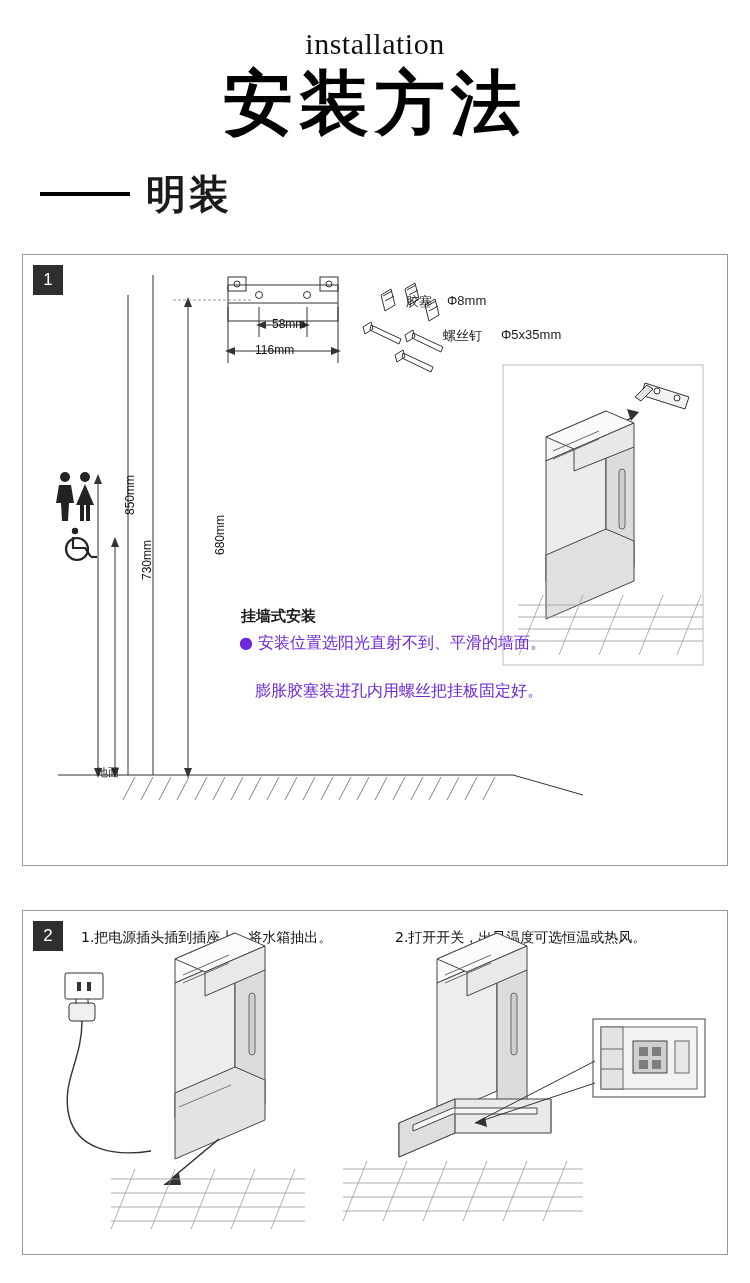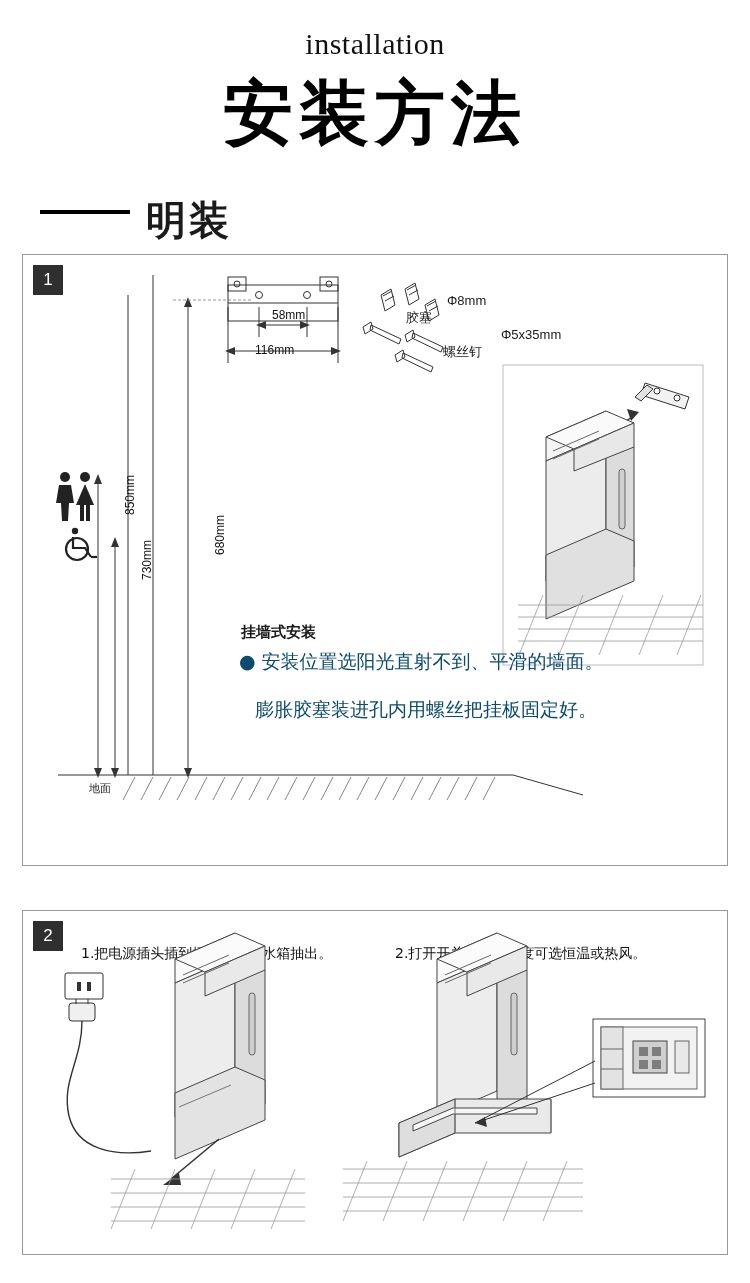--- a/index.html
+++ b/index.html
@@ -75,21 +75,20 @@
     color: #fff;
     font-size: 17px;
     display: flex;
     align-items: center;
     justify-content: center;
     font-family: "Liberation Sans", sans-serif;
   }
 
   .cn-text {
     font-family: "DejaVu Sans", "Liberation Sans", sans-serif;
-    margin-top: 16px;
   }
 
   
   .lbl {
     position: absolute;
     font-size: 12px;
     color: #111;
     white-space: nowrap;
   }
   .lbl-v {
@@ -101,23 +100,23 @@
     transform: rotate(-90deg);
   }
   .note-title {
     position: absolute;
     font-size: 15px;
     font-weight: bold;
     white-space: nowrap;
   }
   .note-line {
     position: absolute;
-    font-size: 19px;
-    white-space: nowrap;
-    color: #0c4a6e;
+    font-size: 16px;
+    white-space: nowrap;
+    color: #6d28d9;
   }
   .part-label {
     position: absolute;
     font-size: 13px;
     white-space: nowrap;
   }
   .ground-label {
     position: absolute;
     font-size: 11px;
   }
@@ -294,37 +293,37 @@
       <rect x="63" y="249" width="4" height="17"></rect>
     </g>
     <g fill="none" stroke="#222" stroke-width="2.2">
       <circle cx="52" cy="276" r="3.2" fill="#222" stroke="none"></circle>
       <circle cx="54" cy="294" r="11"></circle>
       <path d="M50 282 l0 11 l12 0 l6 9"></path>
       <path d="M68 302 l6 0"></path>
     </g>
   </svg>
 
-  <div class="lbl" style="left:249px; top:53px;">58mm</div>
+  <div class="lbl" style="left:249px; top:62px;">58mm</div>
   <div class="lbl" style="left:232px; top:88px;">116mm</div>
 
   <div class="lbl-v" style="left:100px; top:260px;">850mm</div>
   <div class="lbl-v" style="left:117px; top:325px;">730mm</div>
   <div class="lbl-v" style="left:190px; top:300px;">680mm</div>
 
   <div class="part-label cn-text" style="left:383px; top:38px;">胶塞</div>
   <div class="part-label" style="left:424px; top:38px;">Φ8mm</div>
   <div class="part-label cn-text" style="left:420px; top:72px;font-family:Liberation Mono, monospace;">螺丝钉</div>
   <div class="part-label" style="left:478px; top:72px;">Φ5x35mm</div>
 
   <div class="note-title cn-text" style="left:218px; top:352px;">挂墙式安装</div>
   <div class="note-line cn-text" style="left:216px; top:378px;">● 安装位置选阳光直射不到、平滑的墙面。</div>
   <div class="note-line cn-text" style="left:232px; top:426px;font-family:Liberation Serif, serif;">膨胀胶塞装进孔内用螺丝把挂板固定好。</div>
 
-  <div class="ground-label cn-text" style="left:66px; top:510px;">地面</div>
+  <div class="ground-label cn-text" style="left:74px; top:510px;">地面</div>
 </div>
 
 <div class="panel" id="panel2">
   <div class="step-badge">2</div>
 
   <div class="cap cn-text" style="left:58px; top:18px;">1.把电源插头插到插座上，将水箱抽出。</div>
   <div class="cap cn-text" style="left:372px; top:18px;">2.打开开关，出风温度可选恒温或热风。</div>
 
   <svg class="sv" width="706" height="345" viewBox="0 0 706 345">
     <g stroke="#333" fill="none" stroke-width="1">

